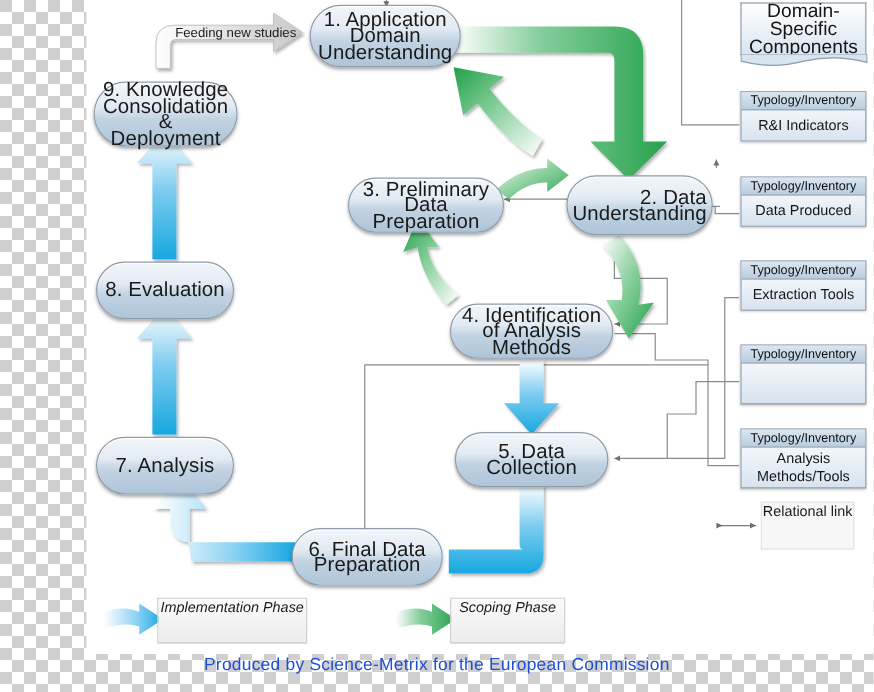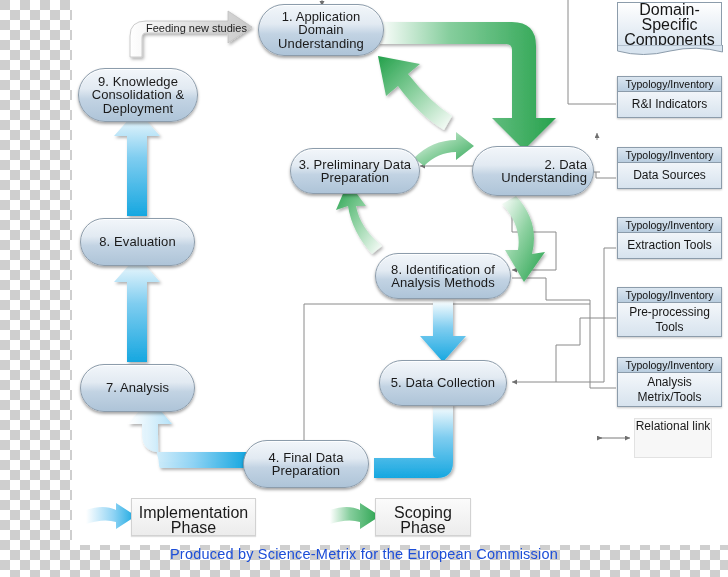--- a/index.html
+++ b/index.html
@@ -14,21 +14,21 @@
   
   .whitebg{position:absolute;left:72px;top:0;width:656px;height:545px;background:#ffffff;}
   svg.layer{position:absolute;left:0;top:0;width:728px;height:577px;overflow:visible;}
 
   .node{
     position:absolute;box-sizing:border-box;
     display:flex;align-items:center;justify-content:center;text-align:center;
     border:1px solid #8c9cab;border-radius:999px;
     background:linear-gradient(to bottom,#f2f6fa 0%,#e2eaf2 38%,#c2d3e3 58%,#aec4d8 100%);
     box-shadow:0 2px 3px rgba(0,0,0,.35), inset 0 1px 0 rgba(255,255,255,.85);
-    color:#1a1a1a;font-size:13px;line-height:13.5px;font-weight:400;
+    color:#1a1a1a;font-size:17px;line-height:13.5px;font-weight:400;
     letter-spacing:.1px;padding:14px 6px;
   }
   .doc{
     position:absolute;box-sizing:border-box;
     border:1px solid #8c9cab;
     background:linear-gradient(to bottom,#ffffff 0%,#eef3f8 45%,#d7e3ee 100%);
     display:flex;flex-direction:column;align-items:stretch;
     font-size:11px;color:#161616;box-shadow:0 1px 2px rgba(0,0,0,.22);
   }
   .doc .hdr{
@@ -47,23 +47,24 @@
     background:linear-gradient(to bottom,#ffffff 0%,#eef3f8 45%,#d8e4ef 100%);
     display:flex;align-items:center;justify-content:center;text-align:center;
     font-size:16px;line-height:15px;color:#161616;
   }
   .wavy-foot{position:absolute;}
 
   .legendbox{
     position:absolute;box-sizing:border-box;
     background:linear-gradient(to bottom,#fbfbfb,#ececec);
     border:1px solid #d2d2d2;
-    display:flex;align-items:flex-end;justify-content:center;text-align:center;
-    font-size:16px;line-height:15px;color:#1a1a1a;
+    display:flex;align-items:flex-start;justify-content:center;text-align:center;
+    font-size:12px;line-height:15px;color:#1a1a1a;
     box-shadow:0 1px 1px rgba(0,0,0,.12);
+    font-style:italic;
   }
   .relbox{
     position:absolute;box-sizing:border-box;
     background:#f7f7f7;border:1px solid #e2e2e2;
     display:flex;justify-content:center;text-align:center;
     font-size:12px;line-height:15px;color:#1a1a1a;
   }
   .feedlabel{
     position:absolute;font-size:11px;color:#1c1c1c;white-space:nowrap;
   }
@@ -218,29 +219,29 @@
 
   <div class="node" style="left:472px;top:146px;width:122px;height:50px;text-align:right;">
     <span>2. Data Understanding</span>
   </div>
 
   <div class="node" style="left:290px;top:148px;width:130px;height:46px;">
     <span>3. Preliminary Data Preparation</span>
   </div>
 
   <div class="node" style="left:375px;top:253px;width:136px;height:46px;">
-    <span>8. Identification of Analysis Methods</span>
+    <span>4. Identification of Analysis Methods</span>
   </div>
 
   <div class="node" style="left:379px;top:360px;width:128px;height:46px;">
     <span>5. Data Collection</span>
   </div>
 
   <div class="node" style="left:243px;top:440px;width:126px;height:48px;">
-    <span>4. Final Data Preparation</span>
+    <span>6. Final Data Preparation</span>
   </div>
 
   <div class="node" style="left:80px;top:364px;width:115px;height:48px;">
     <span>7. Analysis</span>
   </div>
 
   <div class="node" style="left:80px;top:218px;width:115px;height:48px;">
     <span>8. Evaluation</span>
   </div>
 
@@ -257,36 +258,35 @@
     <path d="M0.5,0 L0.5,6 Q26,13 53,6 Q79,0 105.5,7 L105.5,0 Z" fill="#d8e4ef" stroke="#8c9cab" stroke-width="1"></path>
   </svg>
 
   <div class="doc" style="left:617px;top:76px;width:105px;height:42px;">
     <div class="hdr">Typology/Inventory</div>
     <div class="bdy">R&amp;I Indicators</div>
   </div>
 
   <div class="doc" style="left:617px;top:147px;width:105px;height:42px;">
     <div class="hdr">Typology/Inventory</div>
-    <div class="bdy">Data Sources</div>
+    <div class="bdy">Data Produced</div>
   </div>
 
   <div class="doc" style="left:617px;top:217px;width:105px;height:42px;">
     <div class="hdr">Typology/Inventory</div>
     <div class="bdy">Extraction Tools</div>
   </div>
 
   <div class="doc" style="left:617px;top:287px;width:105px;height:50px;">
     <div class="hdr">Typology/Inventory</div>
-    <div class="bdy">Pre-processing Tools</div>
   </div>
 
   <div class="doc" style="left:617px;top:357px;width:105px;height:50px;">
     <div class="hdr">Typology/Inventory</div>
-    <div class="bdy">Analysis Metrix/Tools</div>
+    <div class="bdy">Analysis Methods/Tools</div>
   </div>
 
   <div class="relbox" style="left:634px;top:418px;width:78px;height:40px;">
     <span>Relational link</span>
   </div>
 
   <div class="legendbox" style="left:131px;top:498px;width:125px;height:38px;">
     <span>Implementation Phase</span>
   </div>
 

